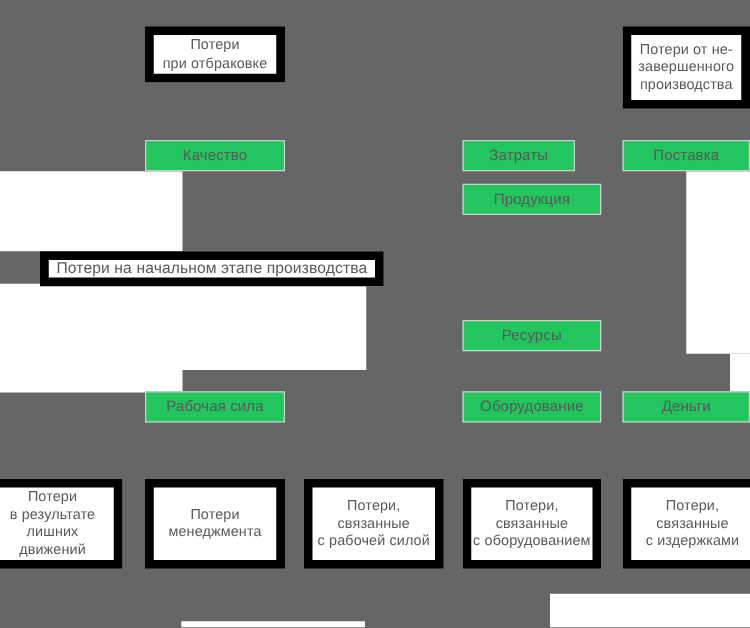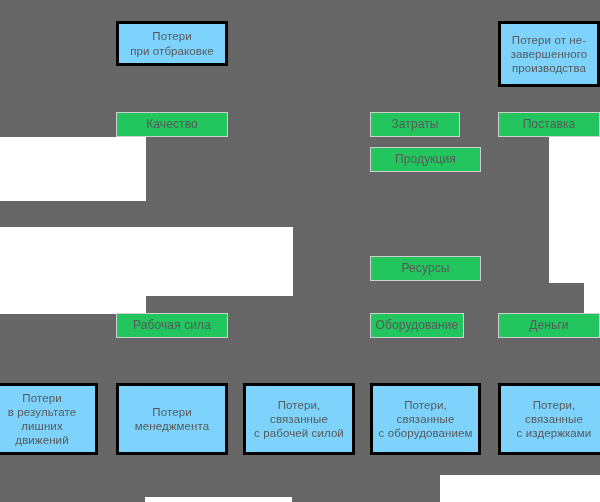--- a/index.html
+++ b/index.html
@@ -23,22 +23,22 @@
     display:flex;
     align-items:center;
     justify-content:center;
     text-align:center;
     color:#595959;
     line-height:1.22;
     white-space:pre-line;
     letter-spacing:0.1px;
   }
   .box.loss{              
-    background:#7dd3fc;
-    border:3px solid #000000;
+    background:#ffffff;
+    border:7px solid #000000;
     font-size:11.5px;
   }
   .box.cat{               
     background:#22c55e;
     border:1px solid #cfcfcf;
     font-size:12px;
   }
   .box.wide{
     font-size:12.5px;
   }
@@ -79,24 +79,25 @@
 
   <div class="box cat" style="left:498px; top:112px; width:102px; height:25px;">Поставка</div>
 
   <div class="box cat" style="left:370px; top:147px; width:111px; height:25px;">Продукция</div>
 
 
   <div class="box cat" style="left:370px; top:256px; width:111px; height:25px;">Ресурсы</div>
 
   <div class="box cat" style="left:116px; top:313px; width:112px; height:25px;">Рабочая сила</div>
 
-  <div class="box cat" style="left:370px; top:313px; width:94px; height:25px;">Оборудование</div>
+  <div class="box cat" style="left:370px; top:313px; width:111px; height:25px;">Оборудование</div>
 
   <div class="box cat" style="left:498px; top:313px; width:102px; height:25px;">Деньги</div>
 
+  <div class="box loss wide" style="left:32px; top:201px; width:275px; height:28px;">Потери на начальном этапе производства</div>
 
   <div class="box loss" style="left:-14px; top:383px; width:112px; height:72px;">Потери
 в результате
 лишних
 движений</div>
 
   <div class="box loss" style="left:116px; top:383px; width:112px; height:72px;">Потери
 менеджмента</div>
 
   <div class="box loss" style="left:243px; top:383px; width:112px; height:72px;">Потери,

